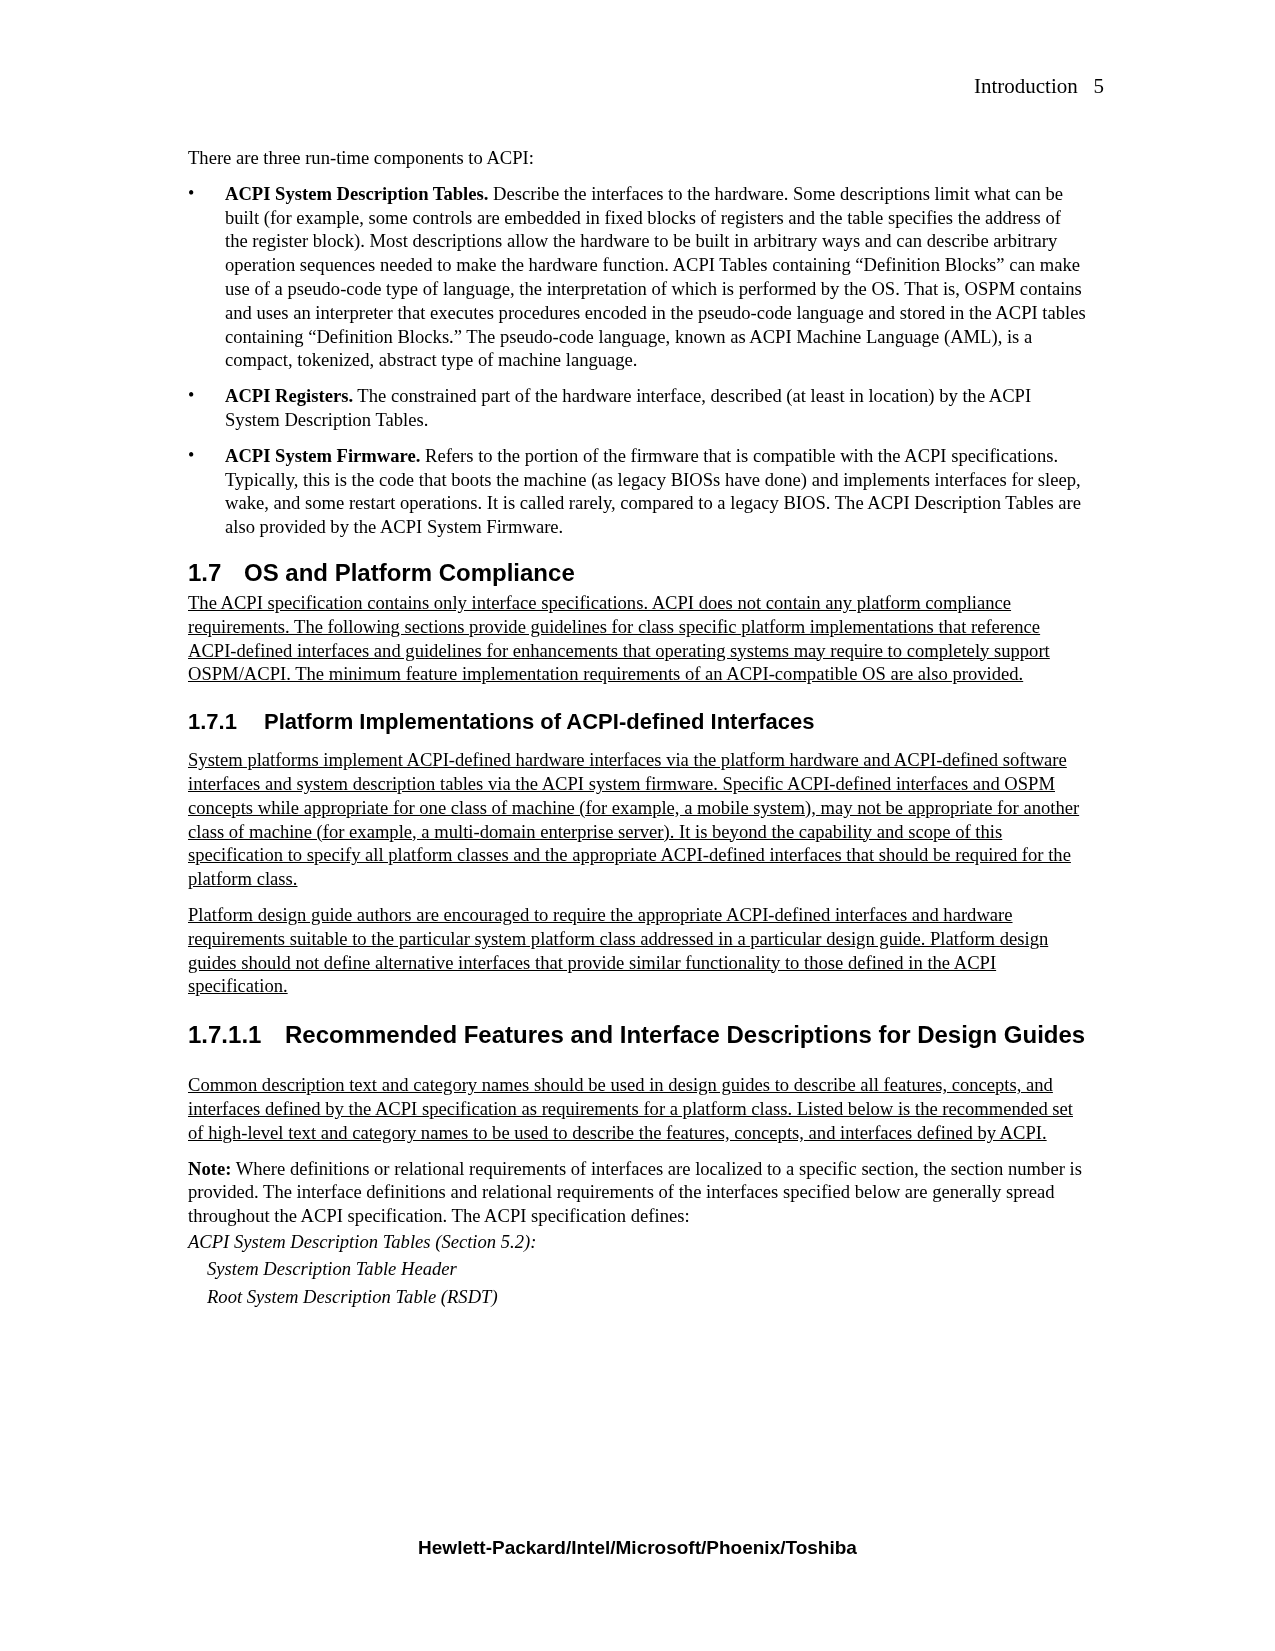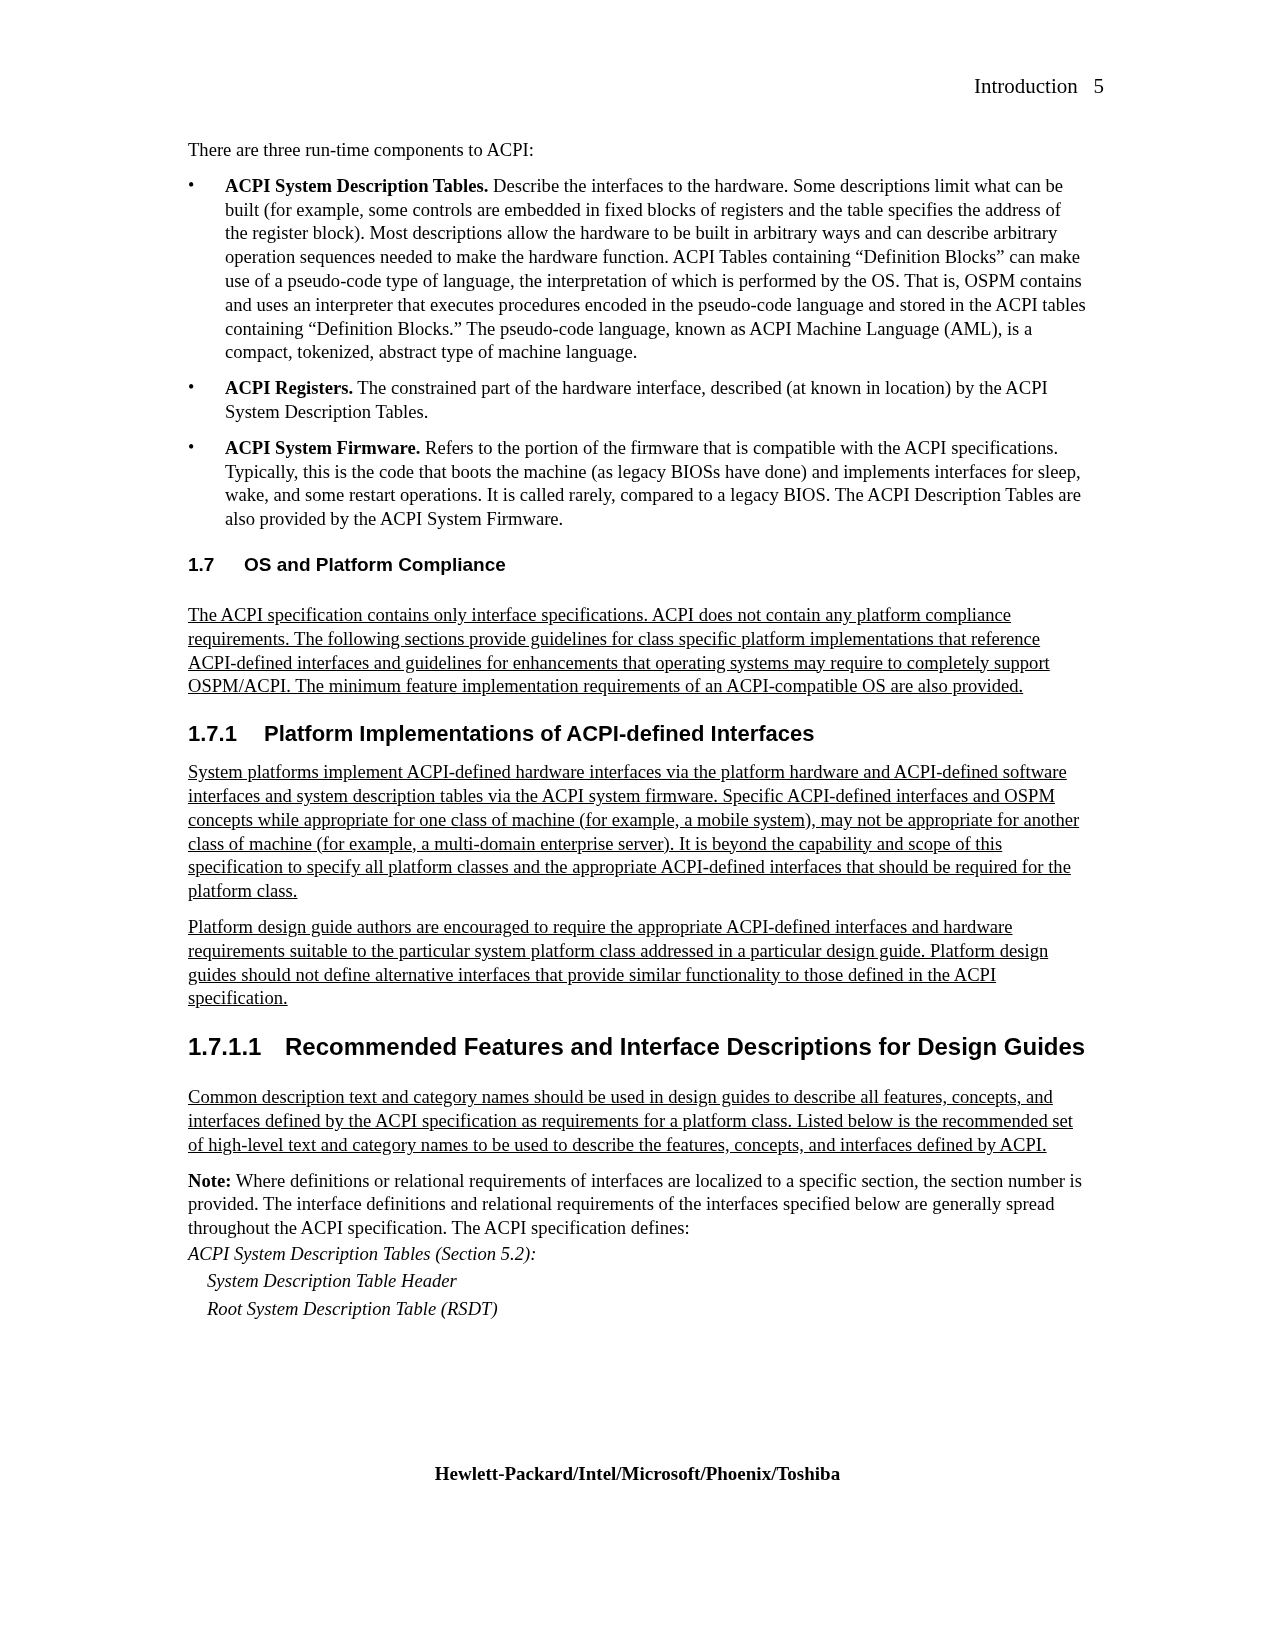--- a/index.html
+++ b/index.html
@@ -3,67 +3,67 @@
 <meta charset="utf-8">
 <style>
   html, body { margin: 0; padding: 0; background: #ffffff; }
   body { width: 1275px; height: 1651px; position: relative; overflow: hidden; color: #000; }
   .page { position: absolute; left: 0; top: 0; width: 1275px; height: 1651px; padding-left: 19px; }
   .running-head {
     position: absolute; top: 74px; right: 190px;
     font-family: "Liberation Serif", serif; font-size: 21px; white-space: pre;
   }
   .content {
-    position: absolute; left: 188px; top: 138px; width: 900px;
+    position: absolute; left: 188px; top: 146px; width: 900px;
     font-family: "Liberation Serif", serif; font-size: 18.6px; line-height: 23.8px;
   }
   p { margin: 0; }
   .intro { margin-bottom: 12px; }
   ul.bullets { list-style: none; margin: 0; padding: 0; }
   ul.bullets li { position: relative; padding-left: 37px; margin-bottom: 12px; }
   ul.bullets li .dot { position: absolute; left: 0; top: 0; font-size: 18px; }
   b { font-weight: bold; }
   h2, h3, h4 {
     font-family: "Liberation Sans", sans-serif; font-weight: bold; margin: 0;
   }
-  h2 { font-size: 19px; line-height: 28px; margin-top: 20px; margin-bottom: 24px; }
+  h2 { font-size: 24px; line-height: 28px; margin-top: 20px; margin-bottom: 4px; }
   h3 { font-size: 22px; line-height: 28px; margin-top: 22px; margin-bottom: 12px; }
   h4 { font-size: 24px; line-height: 29px; margin-top: 22px; margin-bottom: 24px; }
   .num { display: inline-block; }
   .num.n2 { width: 56px; }
   .num.n3 { width: 76px; }
   .num.n4 { width: 97px; }
   .para { margin-bottom: 12px; text-decoration: underline; }
   .defs { margin-top: 0; }
   .defs div { font-style: italic; line-height: 27.6px; }
   .defs .indent { padding-left: 19px; }
   .footer {
-    position: absolute; top: 1463px; left: 0; width: 1275px; text-align: center;
-    font-family: Liberation Serif, serif; font-weight: bold; font-size: 19px;
+    position: absolute; top: 1537px; left: 0; width: 1275px; text-align: center;
+    font-family: Liberation Sans, sans-serif; font-weight: bold; font-size: 19px;
   }
 </style>
 </head>
 <body>
 
 <div class="page">
 
   <div class="running-head"><span>Introduction</span>   <span>5</span></div>
 
   <div class="content">
 
     <p class="intro">There are three run-time components to ACPI:</p>
 
     <ul class="bullets">
       <li>
         <span class="dot">•</span>
         <b>ACPI System Description Tables.</b><span> Describe the interfaces to the hardware. Some descriptions limit what can be built (for example, some controls are embedded in fixed blocks of registers and the table specifies the address of the register block). Most descriptions allow the hardware to be built in arbitrary ways and can describe arbitrary operation sequences needed to make the hardware function. ACPI Tables containing “Definition Blocks” can make use of a pseudo-code type of language, the interpretation of which is performed by the OS. That is, OSPM contains and uses an interpreter that executes procedures encoded in the pseudo-code language and stored in the ACPI tables containing “Definition Blocks.” The pseudo-code language, known as ACPI Machine Language (AML), is a compact, tokenized, abstract type of machine language.</span>
       </li>
       <li>
         <span class="dot">•</span>
-        <b>ACPI Registers.</b><span> The constrained part of the hardware interface, described (at known in location) by the ACPI System Description Tables.</span>
+        <b>ACPI Registers.</b><span> The constrained part of the hardware interface, described (at least in location) by the ACPI System Description Tables.</span>
       </li>
       <li>
         <span class="dot">•</span>
         <b>ACPI System Firmware.</b><span> Refers to the portion of the firmware that is compatible with the ACPI specifications. Typically, this is the code that boots the machine (as legacy BIOSs have done) and implements interfaces for sleep, wake, and some restart operations. It is called rarely, compared to a legacy BIOS. The ACPI Description Tables are also provided by the ACPI System Firmware.</span>
       </li>
     </ul>
 
     <h2><span class="num n2">1.7</span><span>OS and Platform Compliance</span></h2>
     <p class="para">The ACPI specification contains only interface specifications. ACPI does not contain any platform compliance requirements. The following sections provide guidelines for class specific platform implementations that reference ACPI-defined interfaces and guidelines for enhancements that operating systems may require to completely support OSPM/ACPI. The minimum feature implementation requirements of an ACPI-compatible OS are also provided.</p>
 

